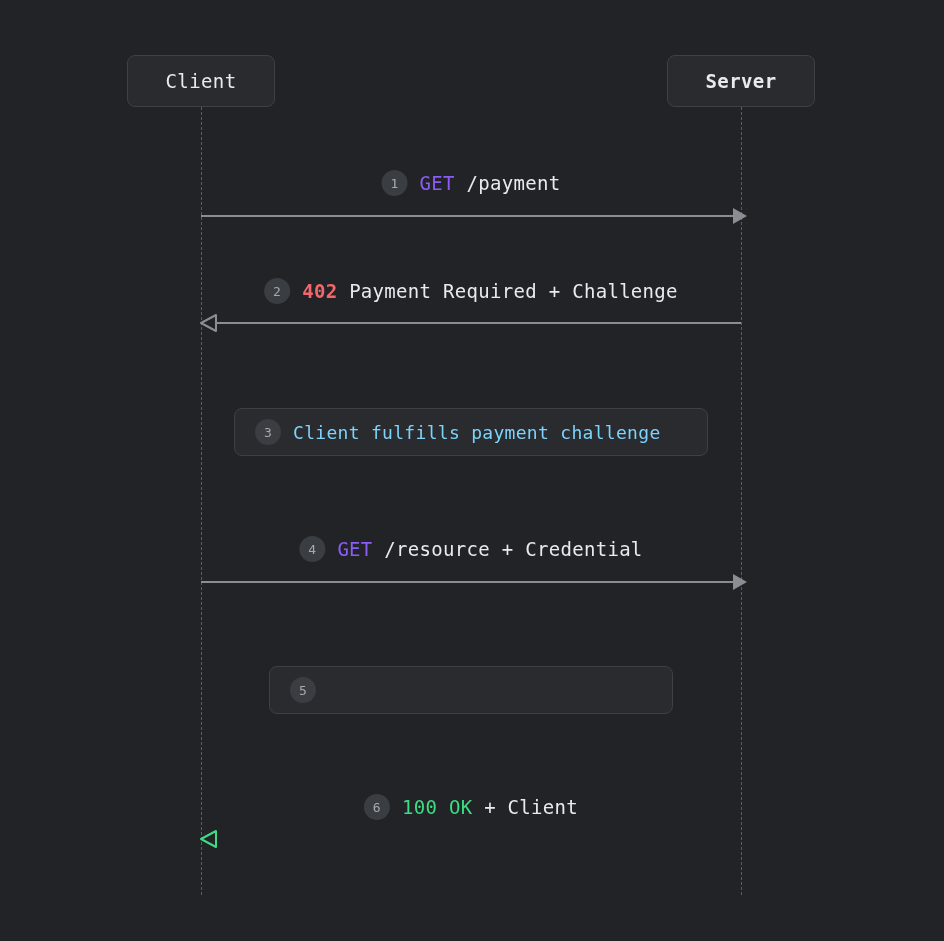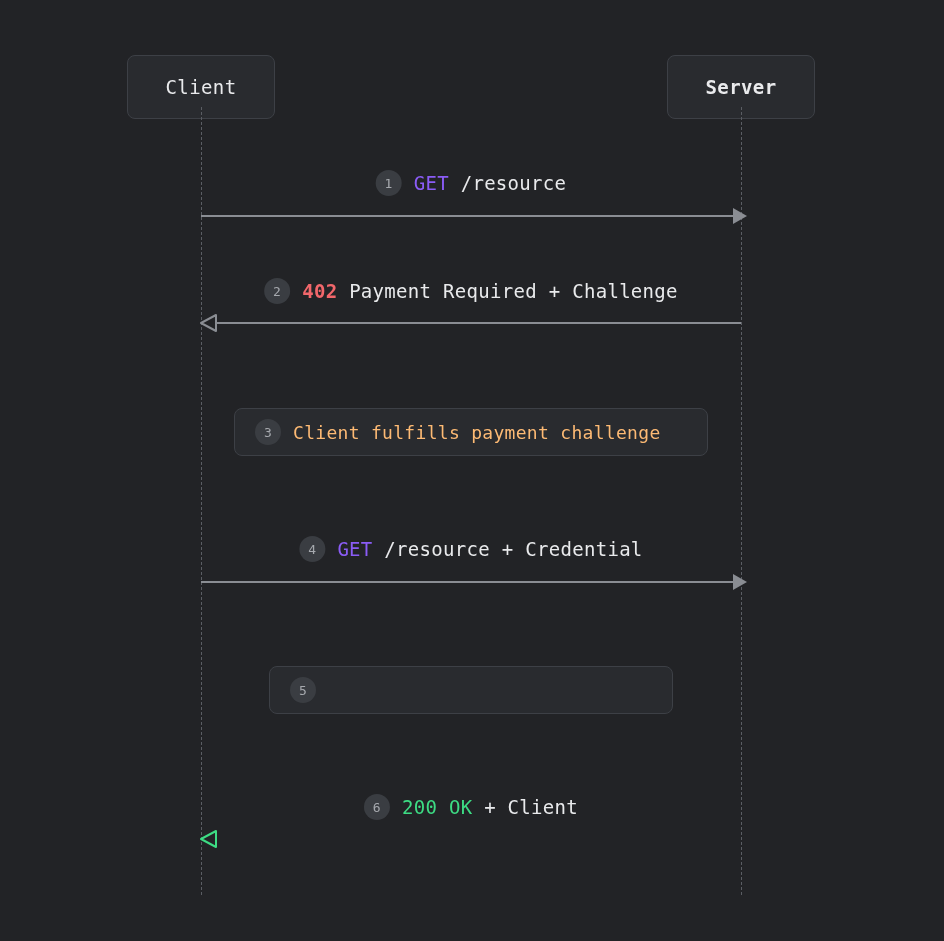--- a/index.html
+++ b/index.html
@@ -17,21 +17,21 @@
   #diagram {
     position: relative;
     width: 944px;
     height: 941px;
   }
 
   
   .participant {
     position: absolute;
     width: 148px;
-    height: 64px;
+    height: 52px;
     top: 55px;
     background: #292b2f;
     border: 1px solid #3d4046;
     border-radius: 8px;
     display: flex;
     align-items: center;
     justify-content: center;
     box-sizing: border-box;
   }
   .participant-label {
@@ -105,21 +105,21 @@
     display: flex;
     align-items: center;
     gap: 12px;
     padding: 0 20px;
     box-sizing: border-box;
     transform: translateX(-50%);
     left: 471px;
   }
   .note-text {
     font-size: 18px;
-    color: #fdba74;
+    color: #7dd3fc;
     letter-spacing: 0.3px;
     white-space: nowrap;
   }
 </style>
 </head>
 <body>
 
 <div id="diagram">
 
   <div class="participant" id="participant-client">
@@ -130,21 +130,21 @@
   </div>
 
   <div class="lifeline" id="lifeline-client"></div>
   <div class="lifeline" id="lifeline-server"></div>
 
   <div class="message">
     <div class="message-label" style="top:170px">
       <span class="step-badge">1</span>
       <span class="msg-text">
         <span class="tok-method">GET</span>
-        <span>/resource</span>
+        <span>/payment</span>
       </span>
     </div>
     <svg class="arrow-svg" style="top:206px" width="944" height="20">
       <line x1="201" y1="10" x2="733" y2="10" stroke="#8a8d93" stroke-width="2"></line>
       <polygon points="733,2 747,10 733,18" fill="#8a8d93"></polygon>
     </svg>
   </div>
 
   <div class="message">
     <div class="message-label" style="top:278px">
@@ -180,21 +180,21 @@
   </div>
 
   <div class="note-box" style="top:666px; width:404px">
     <span class="step-badge">5</span>
   </div>
 
   <div class="message">
     <div class="message-label" style="top:794px">
       <span class="step-badge">6</span>
       <span class="msg-text">
-        <span class="tok-success">200 OK</span>
+        <span class="tok-success">100 OK</span>
         <span>+ Client</span>
       </span>
     </div>
     <svg class="arrow-svg" style="top:829px" width="944" height="20">
       <defs>
         <linearGradient id="greenFade" x1="0" y1="0" x2="1" y2="0">
           <stop offset="0%" stop-color="#3ddc84"></stop>
           <stop offset="78%" stop-color="#3ddc84"></stop>
           <stop offset="100%" stop-color="#8a8d93"></stop>
         </linearGradient>

